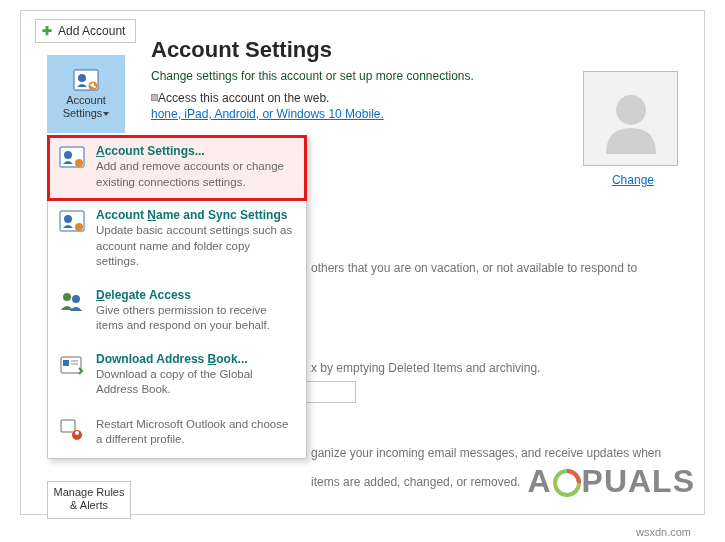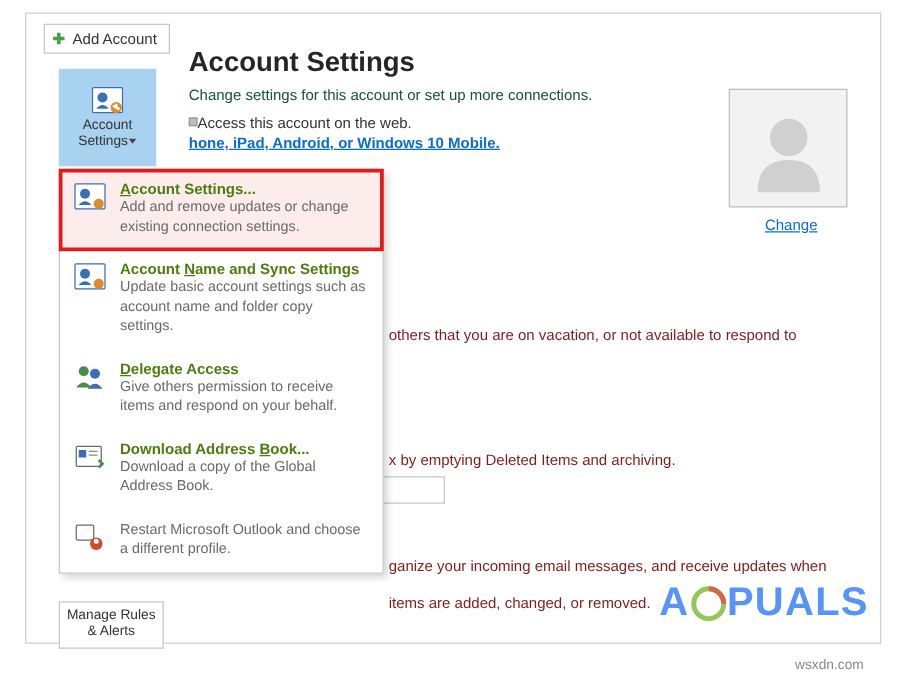--- a/index.html
+++ b/index.html
@@ -62,21 +62,21 @@
     position: absolute;
     top: 26px;
     left: 130px;
     right: 18px;
   }
   .main h1 { font-size: 22px; font-weight: 700; color: #262626; margin-bottom:6px;}
   .main .subtitle { font-size: 12px; color: #14532d; margin-bottom: 8px; }
   .main .webline { display:flex; align-items:flex-start; margin-bottom:2px; }
   .bullet { width:7px; height:7px; background:#bdbdbd; border:1px solid #999; margin-top:3px; flex:none; }
   .link { color: #0b6dcb; text-decoration: underline; font-size:12px; cursor:pointer; }
-  .partial { display:block;font-weight:bold; }
+  .partial { display:block; }
 
   
   .avatar-box {
     position: absolute;
     top: 60px;
     right: 26px;
     width: 95px;
     height: 95px;
     border: 1px solid #bfbfbf;
     background: #f2f2f2;
@@ -84,21 +84,21 @@
   }
   .avatar-box svg { display:block; }
   .change-link {
     position:absolute;
     top: 162px;
     right: 50px;
     color:#0b6dcb; text-decoration:underline; font-size:12px; cursor:pointer;
   }
 
   
-  .bg-row { position:absolute; left:290px; right:20px; font-size:12px; color:#7f1d1d; white-space:nowrap; overflow:hidden; }
+  .bg-row { position:absolute; left:290px; right:20px; font-size:12px; color:#737373; white-space:nowrap; overflow:hidden; }
   .br1 { top:250px; }
   .br3 { top:350px; }
   .br4 { top:435px; }
   .br5 { top:464px; }
   
   .mr-btn {
     position:absolute;
     top:470px; left:26px;
     width:84px; height:38px;
     border:1px solid #c6c6c6;
@@ -120,33 +120,33 @@
   }
   .menu-item {
     display:flex;
     gap:10px;
     padding:8px 10px 10px 10px;
     cursor:pointer;
   }
   .menu-item + .menu-item { border-top: 0; }
   .menu-item .mi-icon { width:28px; flex:none; display:flex; justify-content:center; padding-top:2px;}
   .menu-item .mi-text { flex:1; }
-  .menu-item .mi-title { font-size:12px; font-weight:600; color:#4d7c0f; }
+  .menu-item .mi-title { font-size:12px; font-weight:600; color:#0f766e; }
   .menu-item .mi-title u { text-decoration: underline; }
   .menu-item .mi-desc { font-size:11.5px; color:#6a6a6a; line-height:1.35; margin-top:1px;}
   .menu-item.highlight {
     background:#fdecec;
     outline: 3px solid #e21a1a;
     outline-offset: -2px;
   }
 
   
   .wm {
     position:absolute; bottom:42px; right:30px;
-    font-family: Arial, sans-serif; font-size:32px; color:#3b82f6;
+    font-family: Arial, sans-serif; font-size:32px; color:#737373;
     font-weight:700; letter-spacing:1px; opacity:0.85;
     pointer-events:none;
   }
   .wm svg { vertical-align:-6px; }
   .footer-src {
     position:absolute; bottom:4px; right:34px;
     font-size:11px; color:#888; font-family: Arial, sans-serif;
   }
 
   .inputbox {
@@ -220,21 +220,21 @@
       <div class="mi-icon">
         <svg width="26" height="22">
             <rect x="1" y="1" width="24" height="20" rx="1" fill="#fff" stroke="#3a6fb0"></rect>
             <circle cx="9" cy="9" r="4" fill="#3a6fb0"></circle>
             <path d="M4 18 q5 -6 10 0" fill="#3a6fb0"></path>
             <circle cx="20" cy="17" r="4" fill="#e08a2e"></circle>
           </svg>
       </div>
       <div class="mi-text">
         <div class="mi-title"><u>A</u>ccount Settings...</div>
-        <div class="mi-desc">Add and remove updates or change existing connection settings.</div>
+        <div class="mi-desc">Add and remove accounts or change existing connections settings.</div>
       </div>
     </div>
 
     <div class="menu-item">
       <div class="mi-icon">
         <svg width="26" height="22">
             <rect x="1" y="1" width="24" height="20" rx="1" fill="#fff" stroke="#3a6fb0"></rect>
             <circle cx="9" cy="9" r="4" fill="#3a6fb0"></circle>
             <path d="M4 18 q5 -6 10 0" fill="#3a6fb0"></path>
             <circle cx="20" cy="17" r="4" fill="#e08a2e"></circle>

